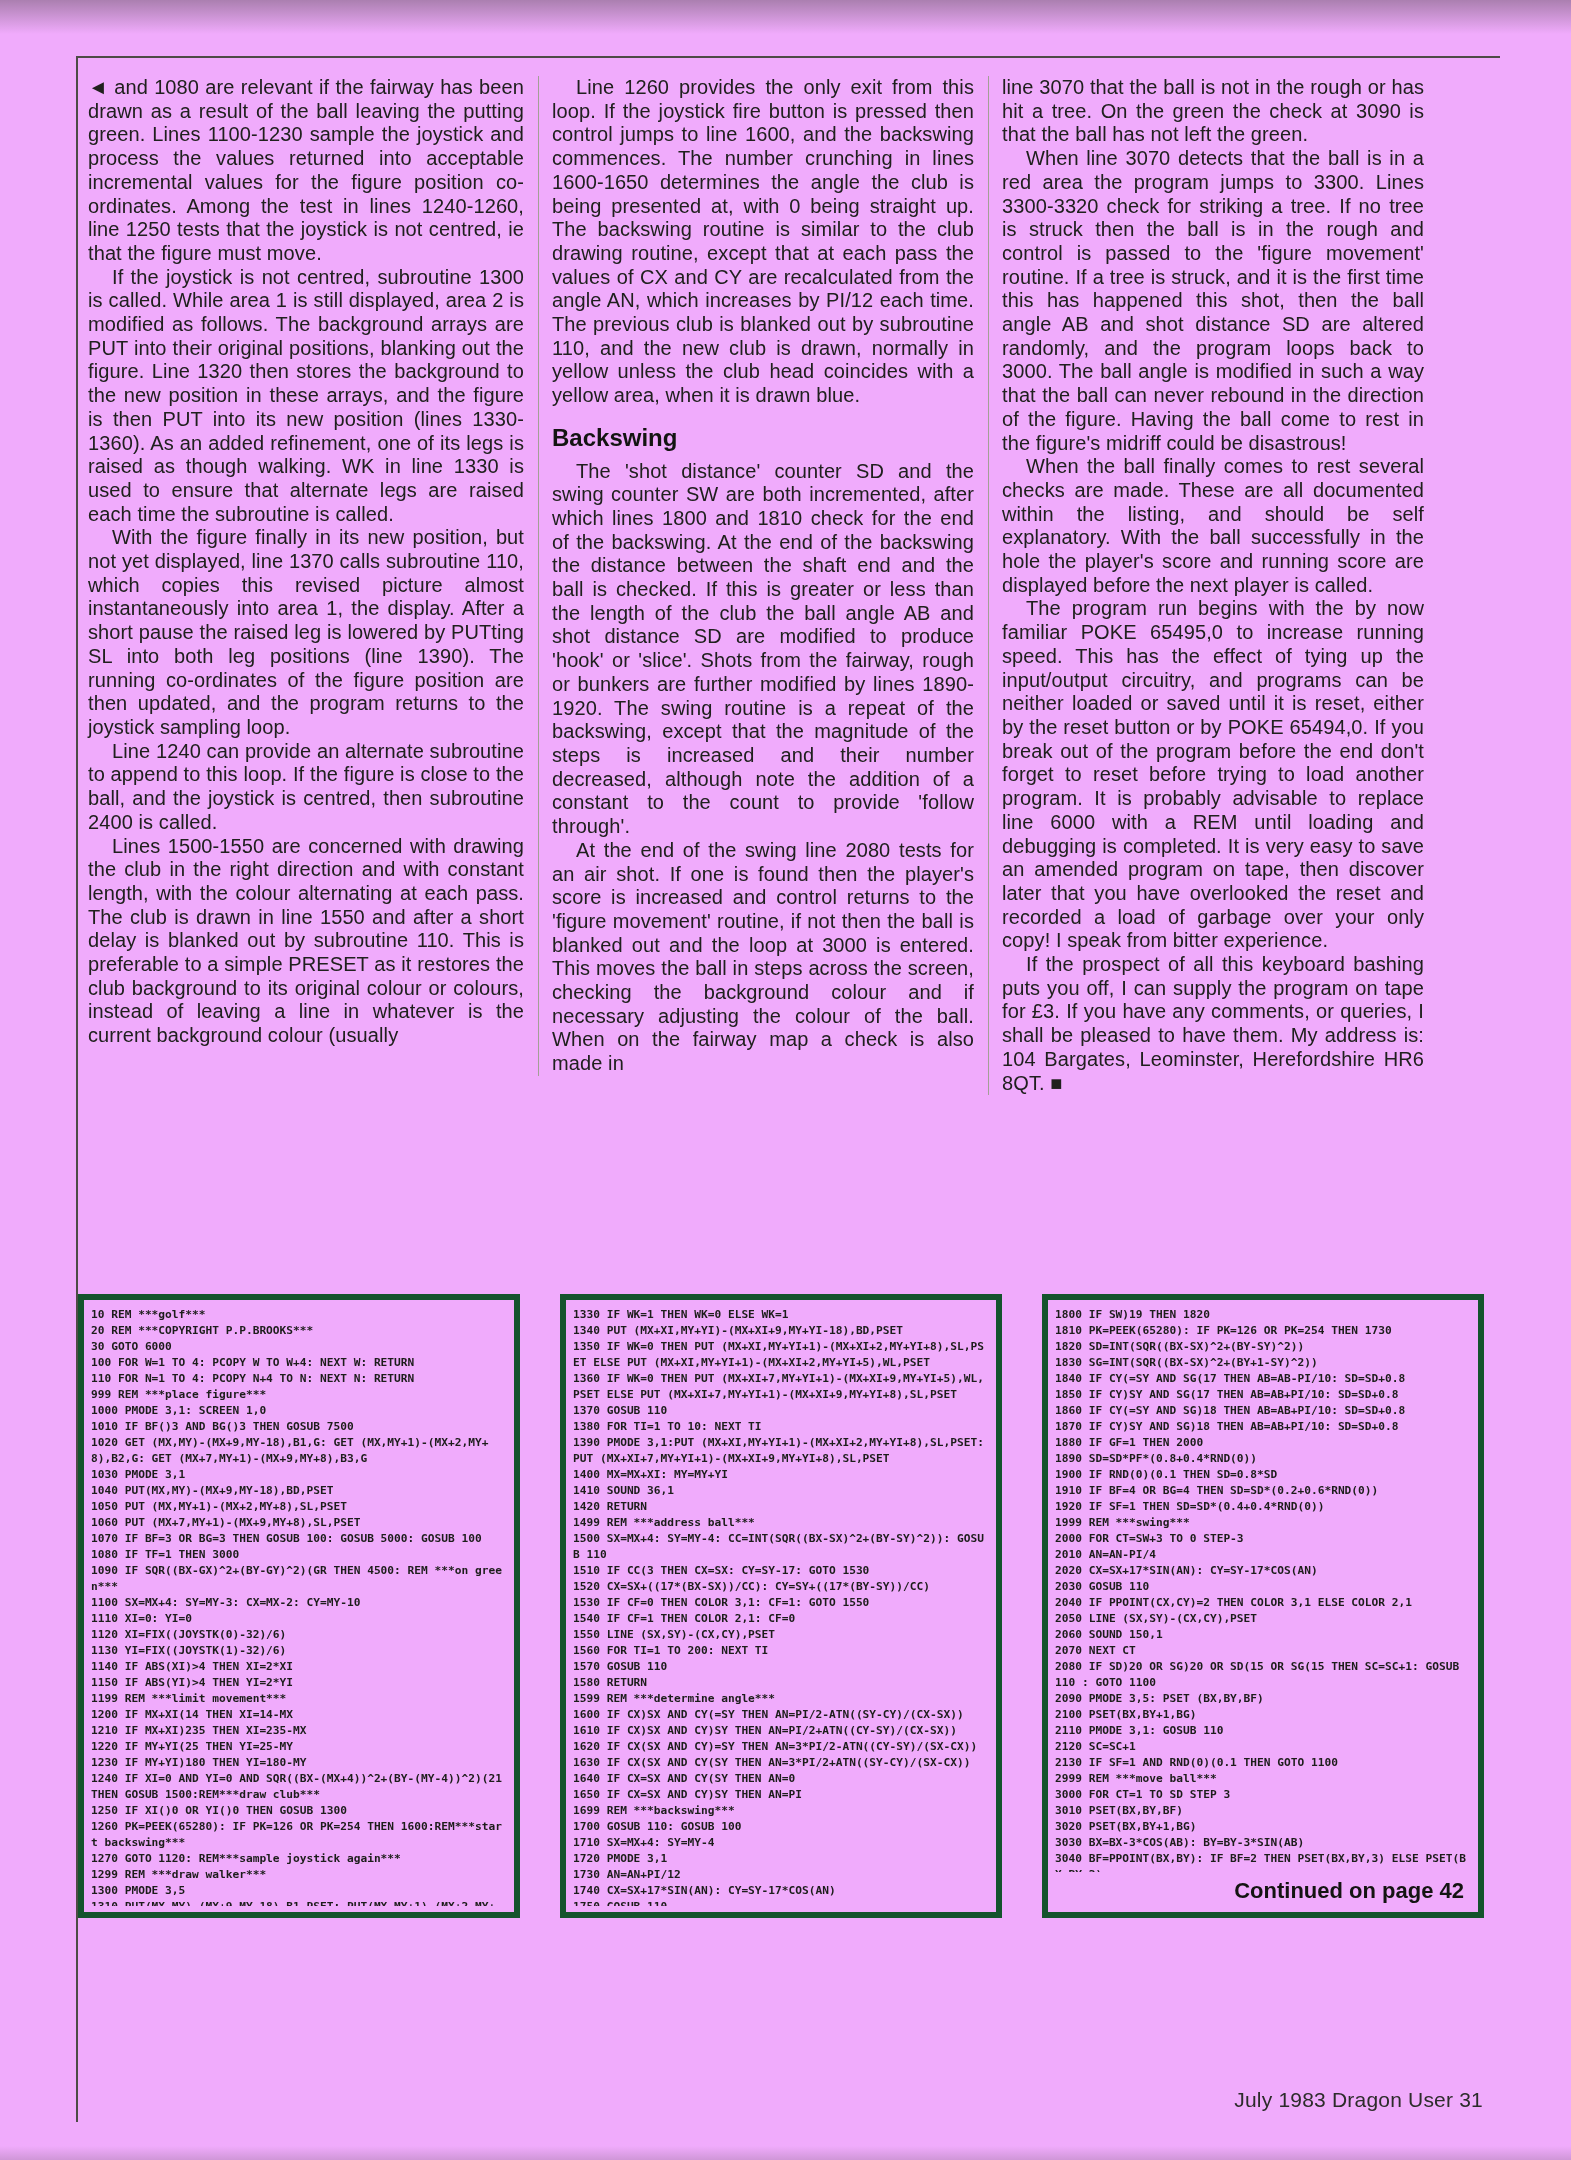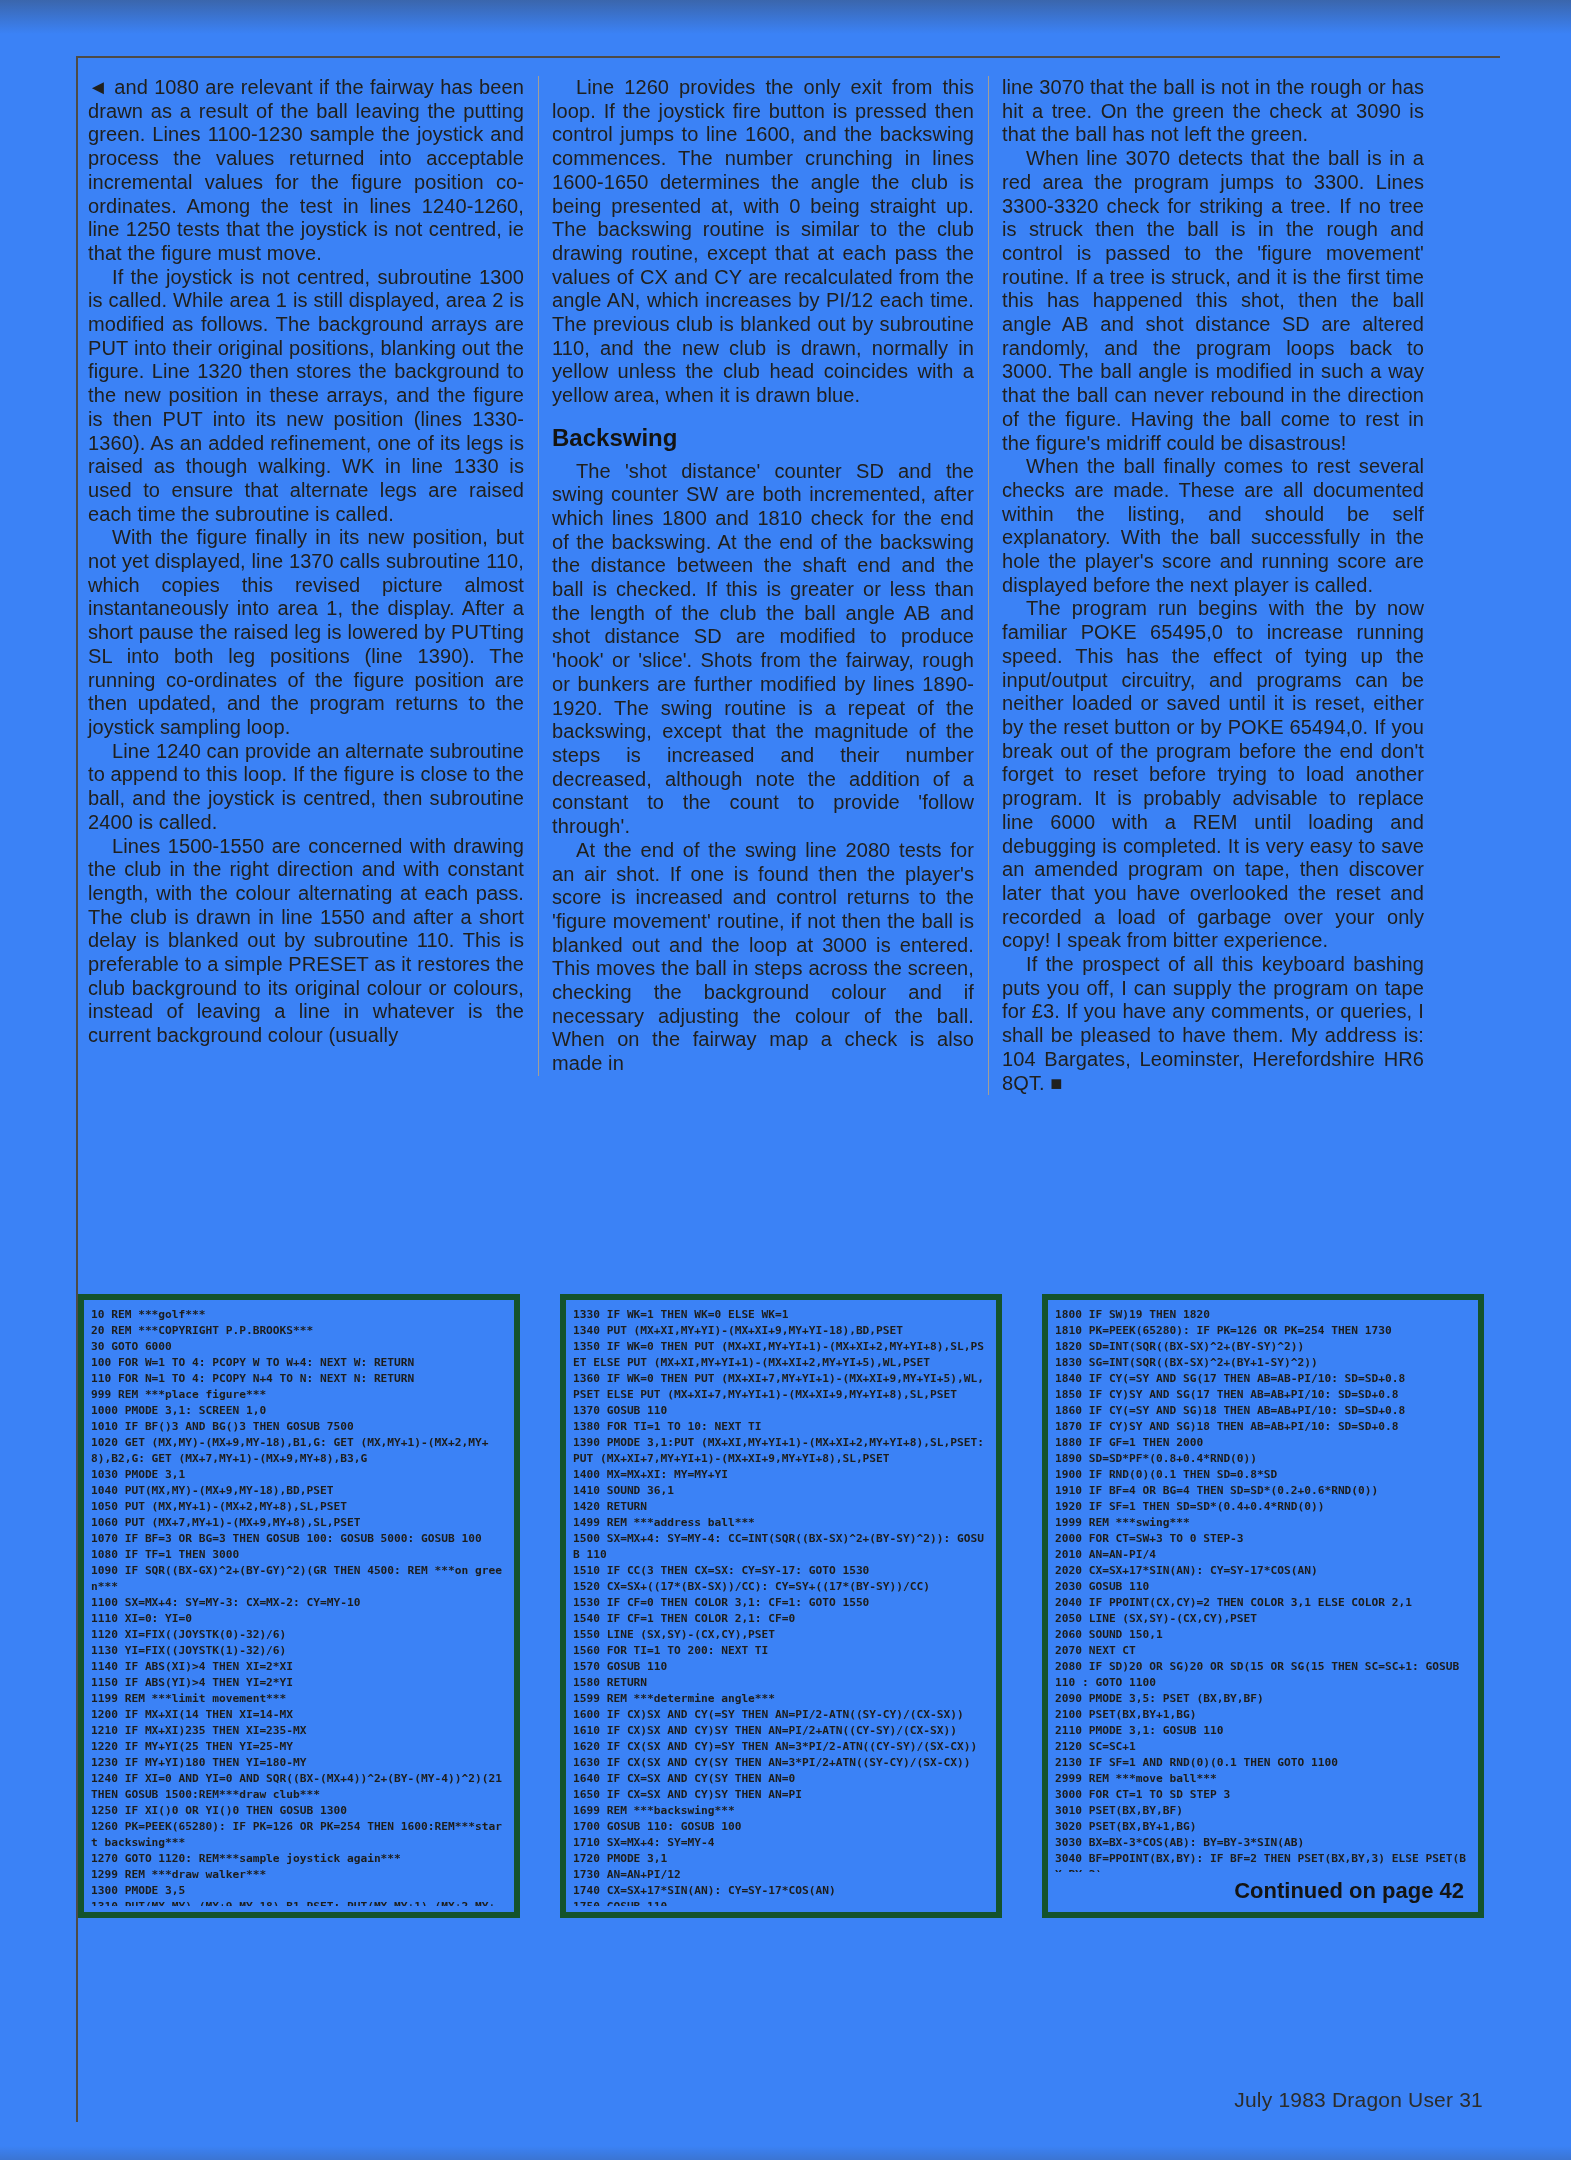--- a/index.html
+++ b/index.html
@@ -1,21 +1,21 @@
 <!DOCTYPE html>
 <html><head>
 <meta charset="utf-8">
 <style>
   * { margin:0; padding:0; box-sizing:border-box; }
   html,body { background:#77756f; }
   body { font-family:"Liberation Sans", sans-serif; }
 
   .scan {
     position:relative; width:1571px; height:2160px;
-    background:#3b82f6; overflow:hidden;
+    background:#f0abfc; overflow:hidden;
   }
   .paper {
     position:absolute; inset:0;
     background:linear-gradient(90deg,
       #55534f 0px, #8a8781 12px, #c2bfb8 30px, #ded bd4 55px,
       #e7e4dd 60px, #ebe8e1 130px, #ece9e2 60%, #e7e4dd 97%, #dcd9d2 100%);
   }
   .paper::before {
     content:""; position:absolute; left:0; top:0; right:0; height:34px;
     background:linear-gradient(180deg, rgba(58,56,52,.38), rgba(58,56,52,0));

